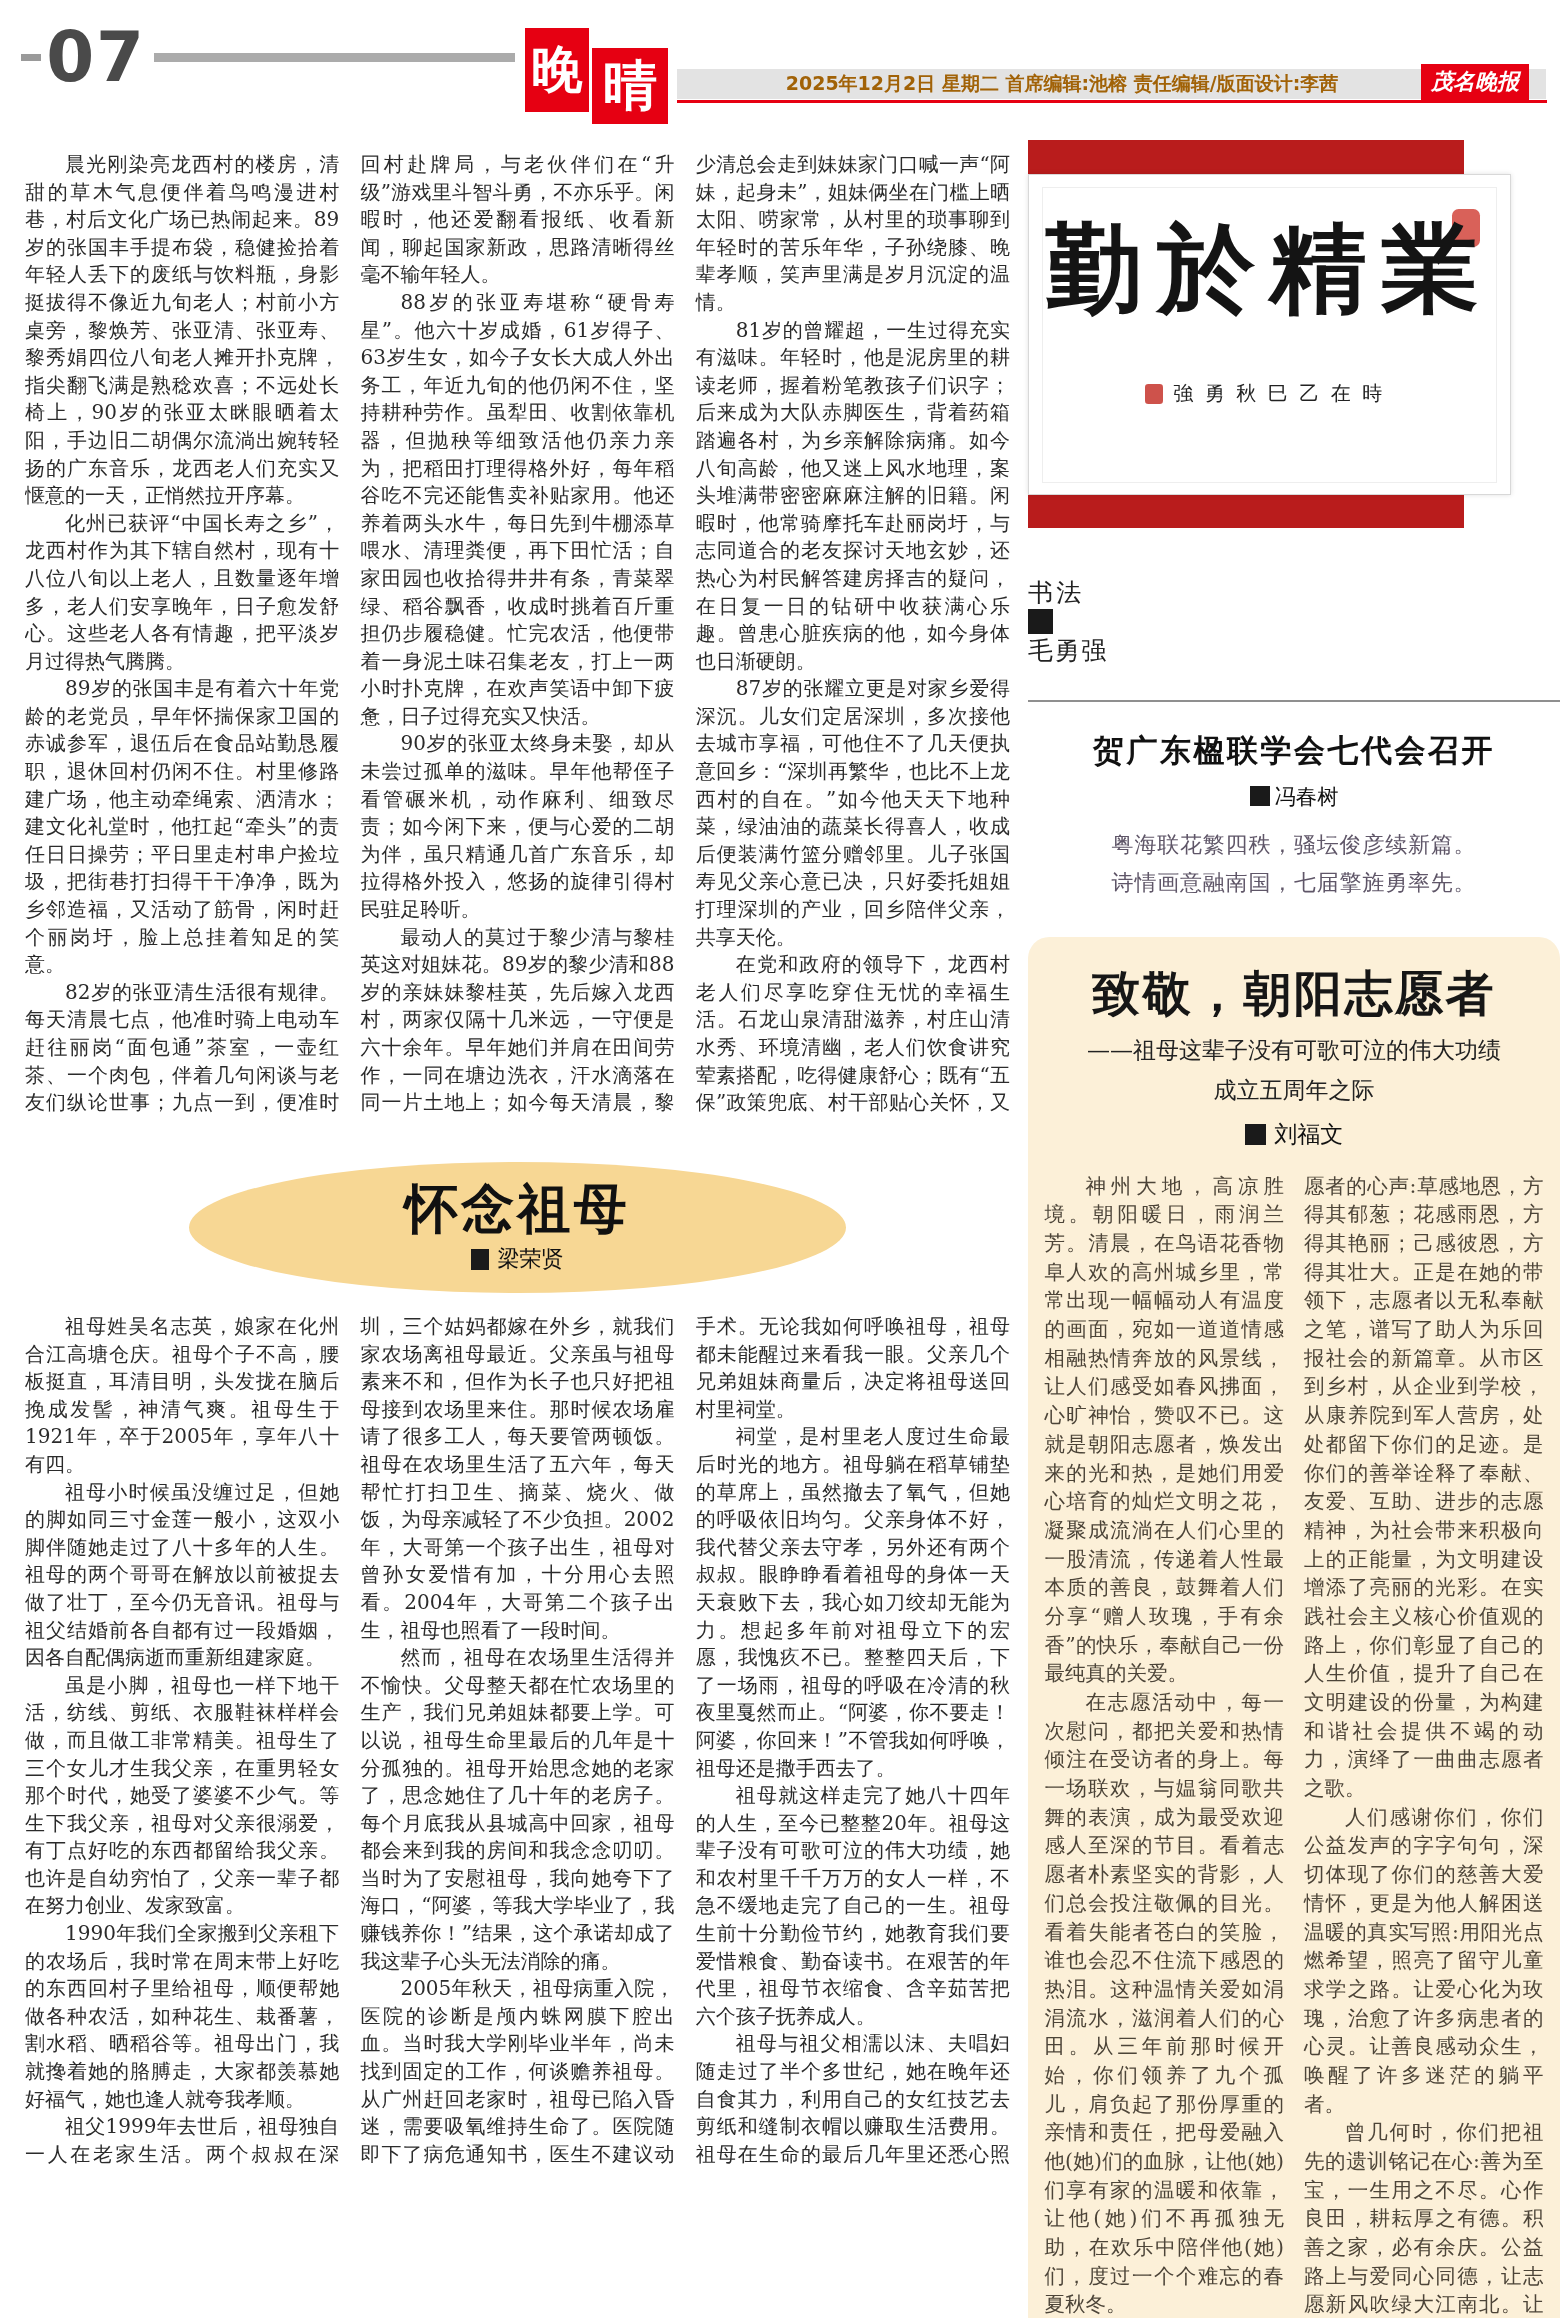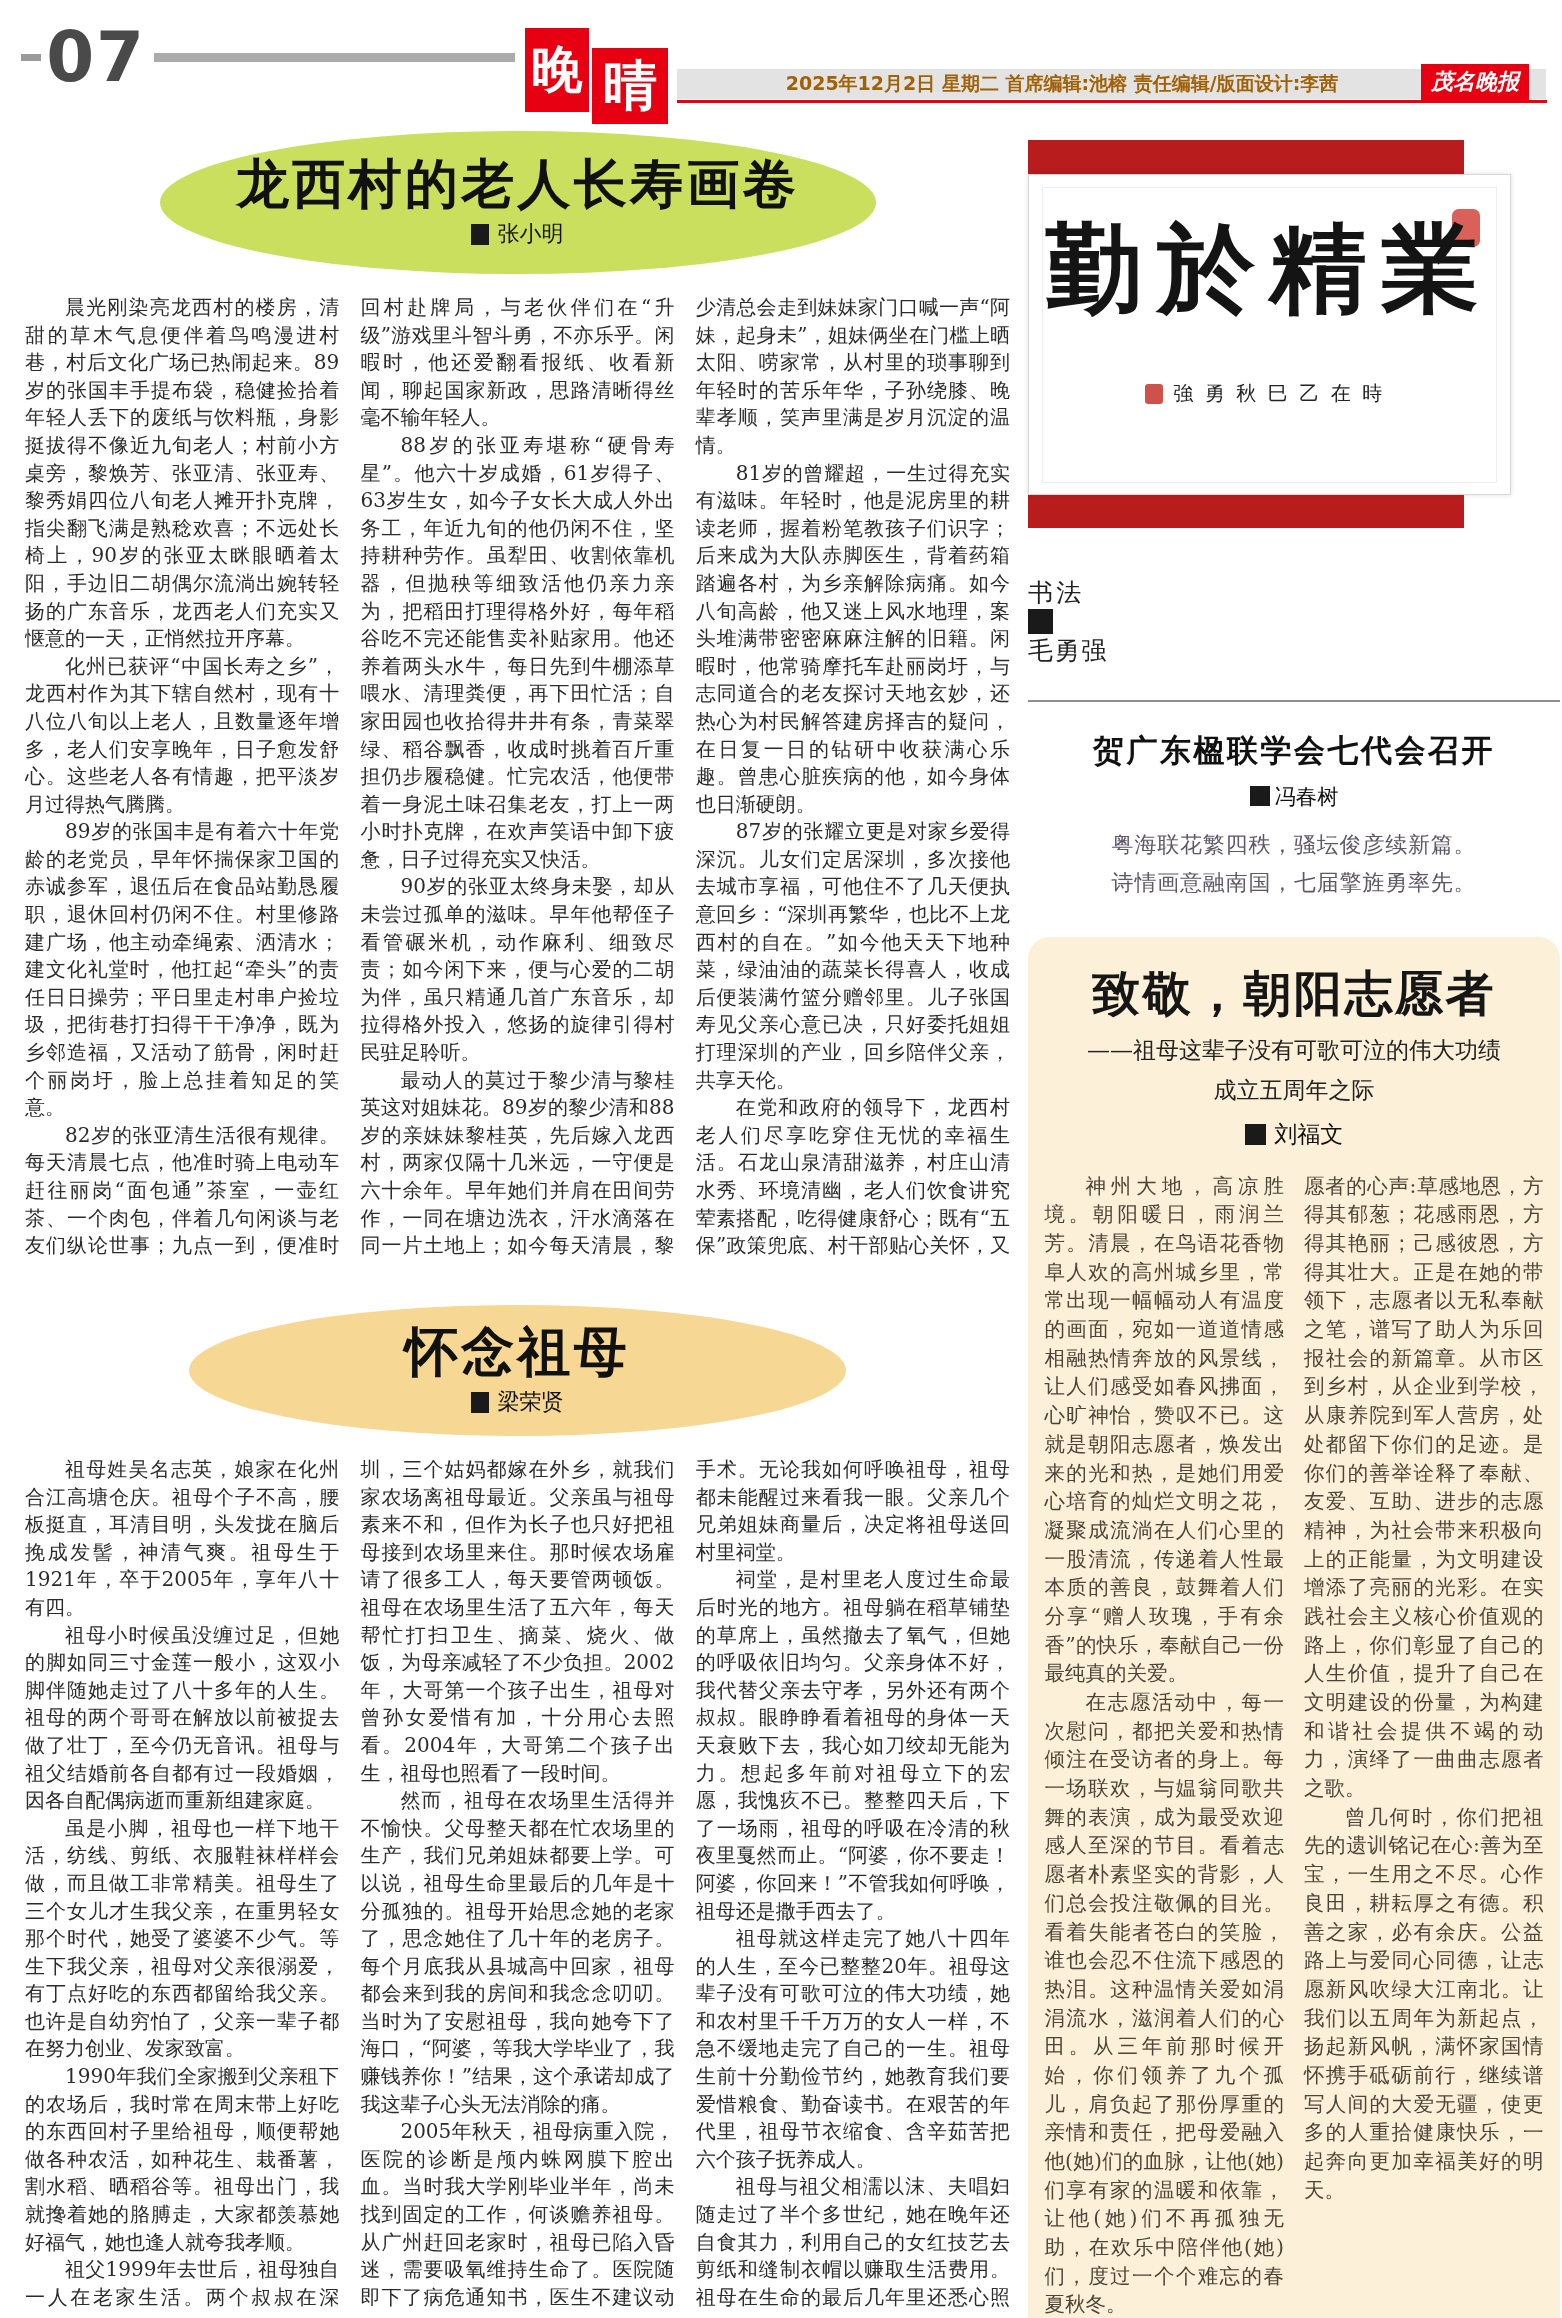--- a/index.html
+++ b/index.html
@@ -92,27 +92,20 @@
   </div>
 
   <div id="datebar">
     <span>2025年12月2日 星期二  首席编辑:池榕 责任编辑/版面设计:李茜</span>
   </div>
   <div id="paper-logo">茂名晚报</div>
   <div id="red-rule"></div>
 
   <div id="left-col">
 
-    <div id="ellipse1" class="title-ellipse">
-      <div class="art-title">龙西村的老人长寿画卷</div>
-      <div class="author-row">
-        <span class="sq"></span>
-        <span class="author-name">张小明</span>
-      </div>
-    </div>
 
     <div id="body-longevity" class="body3">
       <p>晨光刚染亮龙西村的楼房，清甜的草木气息便伴着鸟鸣漫进村巷，村后文化广场已热闹起来。89岁的张国丰手提布袋，稳健捡拾着年轻人丢下的废纸与饮料瓶，身影挺拔得不像近九旬老人；村前小方桌旁，黎焕芳、张亚清、张亚寿、黎秀娟四位八旬老人摊开扑克牌，指尖翻飞满是熟稔欢喜；不远处长椅上，90岁的张亚太眯眼晒着太阳，手边旧二胡偶尔流淌出婉转轻扬的广东音乐，龙西老人们充实又惬意的一天，正悄然拉开序幕。</p>
       <p>化州已获评“中国长寿之乡”，龙西村作为其下辖自然村，现有十八位八旬以上老人，且数量逐年增多，老人们安享晚年，日子愈发舒心。这些老人各有情趣，把平淡岁月过得热气腾腾。</p>
       <p>89岁的张国丰是有着六十年党龄的老党员，早年怀揣保家卫国的赤诚参军，退伍后在食品站勤恳履职，退休回村仍闲不住。村里修路建广场，他主动牵绳索、洒清水；建文化礼堂时，他扛起“牵头”的责任日日操劳；平日里走村串户捡垃圾，把街巷打扫得干干净净，既为乡邻造福，又活动了筋骨，闲时赶个丽岗圩，脸上总挂着知足的笑意。</p>
       <p>82岁的张亚清生活很有规律。每天清晨七点，他准时骑上电动车赶往丽岗“面包通”茶室，一壶红茶、一个肉包，伴着几句闲谈与老友们纵论世事；九点一到，便准时回村赴牌局，与老伙伴们在“升级”游戏里斗智斗勇，不亦乐乎。闲暇时，他还爱翻看报纸、收看新闻，聊起国家新政，思路清晰得丝毫不输年轻人。</p>
       <p>88岁的张亚寿堪称“硬骨寿星”。他六十岁成婚，61岁得子、63岁生女，如今子女长大成人外出务工，年近九旬的他仍闲不住，坚持耕种劳作。虽犁田、收割依靠机器，但抛秧等细致活他仍亲力亲为，把稻田打理得格外好，每年稻谷吃不完还能售卖补贴家用。他还养着两头水牛，每日先到牛棚添草喂水、清理粪便，再下田忙活；自家田园也收拾得井井有条，青菜翠绿、稻谷飘香，收成时挑着百斤重担仍步履稳健。忙完农活，他便带着一身泥土味召集老友，打上一两小时扑克牌，在欢声笑语中卸下疲惫，日子过得充实又快活。</p>
       <p>90岁的张亚太终身未娶，却从未尝过孤单的滋味。早年他帮侄子看管碾米机，动作麻利、细致尽责；如今闲下来，便与心爱的二胡为伴，虽只精通几首广东音乐，却拉得格外投入，悠扬的旋律引得村民驻足聆听。</p>
       <p>最动人的莫过于黎少清与黎桂英这对姐妹花。89岁的黎少清和88岁的亲妹妹黎桂英，先后嫁入龙西村，两家仅隔十几米远，一守便是六十余年。早年她们并肩在田间劳作，一同在塘边洗衣，汗水滴落在同一片土地上；如今每天清晨，黎少清总会走到妹妹家门口喊一声“阿妹，起身未”，姐妹俩坐在门槛上晒太阳、唠家常，从村里的琐事聊到年轻时的苦乐年华，子孙绕膝、晚辈孝顺，笑声里满是岁月沉淀的温情。</p>
       <p>81岁的曾耀超，一生过得充实有滋味。年轻时，他是泥房里的耕读老师，握着粉笔教孩子们识字；后来成为大队赤脚医生，背着药箱踏遍各村，为乡亲解除病痛。如今八旬高龄，他又迷上风水地理，案头堆满带密密麻麻注解的旧籍。闲暇时，他常骑摩托车赴丽岗圩，与志同道合的老友探讨天地玄妙，还热心为村民解答建房择吉的疑问，在日复一日的钻研中收获满心乐趣。曾患心脏疾病的他，如今身体也日渐硬朗。</p>
@@ -181,19 +174,20 @@
       <div class="vol-sub">——祖母这辈子没有可歌可泣的伟大功绩</div>
       <div class="vol-sub">成立五周年之际</div>
       <div id="vol-author">
         <span class="sq"></span>
         <span class="author-name">刘福文</span>
       </div>
       <div class="body2">
         <p>神州大地，高凉胜境。朝阳暖日，雨润兰芳。清晨，在鸟语花香物阜人欢的高州城乡里，常常出现一幅幅动人有温度的画面，宛如一道道情感相融热情奔放的风景线，让人们感受如春风拂面，心旷神怡，赞叹不已。这就是朝阳志愿者，焕发出来的光和热，是她们用爱心培育的灿烂文明之花，凝聚成流淌在人们心里的一股清流，传递着人性最本质的善良，鼓舞着人们分享“赠人玫瑰，手有余香”的快乐，奉献自己一份最纯真的关爱。</p>
         <p>在志愿活动中，每一次慰问，都把关爱和热情倾注在受访者的身上。每一场联欢，与媪翁同歌共舞的表演，成为最受欢迎感人至深的节目。看着志愿者朴素坚实的背影，人们总会投注敬佩的目光。看着失能者苍白的笑脸，谁也会忍不住流下感恩的热泪。这种温情关爱如涓涓流水，滋润着人们的心田。从三年前那时候开始，你们领养了九个孤儿，肩负起了那份厚重的亲情和责任，把母爱融入他(她)们的血脉，让他(她)们享有家的温暖和依靠，让他(她)们不再孤独无助，在欢乐中陪伴他(她)们，度过一个个难忘的春夏秋冬。</p>
         <p>总队长矫健柔情，意志坚定，一席话说出了志愿者的心声:草感地恩，方得其郁葱；花感雨恩，方得其艳丽；己感彼恩，方得其壮大。正是在她的带领下，志愿者以无私奉献之笔，谱写了助人为乐回报社会的新篇章。从市区到乡村，从企业到学校，从康养院到军人营房，处处都留下你们的足迹。是你们的善举诠释了奉献、友爱、互助、进步的志愿精神，为社会带来积极向上的正能量，为文明建设增添了亮丽的光彩。在实践社会主义核心价值观的路上，你们彰显了自己的人生价值，提升了自己在文明建设的份量，为构建和谐社会提供不竭的动力，演绎了一曲曲志愿者之歌。</p>
+        <p>人们感谢你们，你们公益发声的字字句句，深切体现了你们的慈善大爱情怀，更是为他人解困送温暖的真实写照:用阳光点燃希望，照亮了留守儿童求学之路。让爱心化为玫瑰，治愈了许多病患者的心灵。让善良感动众生，唤醒了许多迷茫的躺平者。</p>
         <p>曾几何时，你们把祖先的遗训铭记在心:善为至宝，一生用之不尽。心作良田，耕耘厚之有德。积善之家，必有余庆。公益路上与爱同心同德，让志愿新风吹绿大江南北。让我们以五周年为新起点，扬起新风帆，满怀家国情怀携手砥砺前行，继续谱写人间的大爱无疆，使更多的人重拾健康快乐，一起奔向更加幸福美好的明天。</p>
       </div>
     </div>
   </div>
 
 </div>
 
 
 </body></html>

